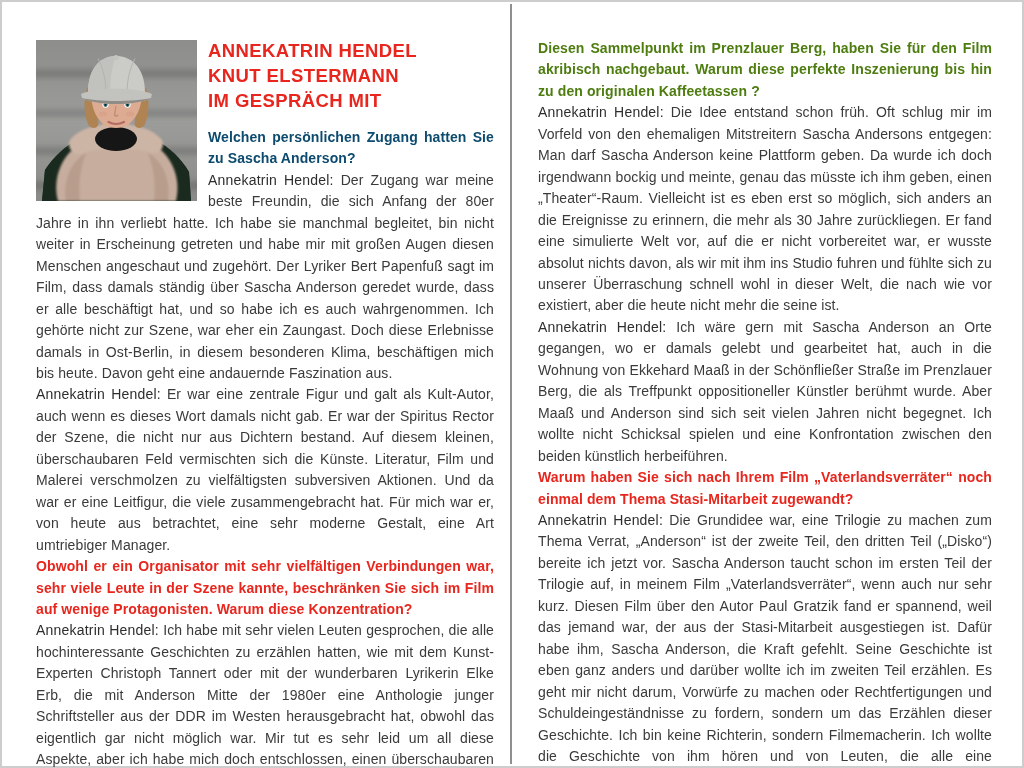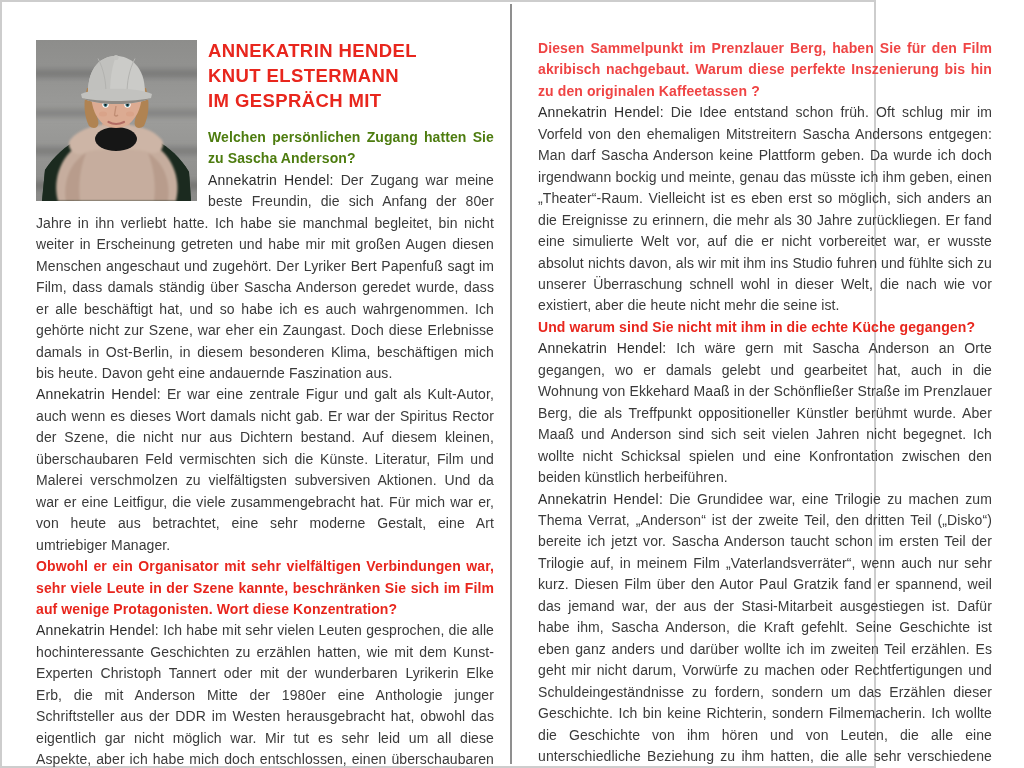--- a/index.html
+++ b/index.html
@@ -4,21 +4,21 @@
 <style>
   * { margin: 0; padding: 0; box-sizing: border-box; }
   html, body {
     width: 1024px; height: 768px;
     background: #ffffff;
     font-family: "Liberation Sans", sans-serif;
     overflow: hidden;
   }
   .page-frame {
     position: absolute; left: 0; top: 0;
-    width: 876px; height: 768px;
+    width: 1024px; height: 768px;
     border: 2px solid #cdcdcd;
     background: #ffffff;
   }
   .column-divider {
     position: absolute;
     left: 508px; top: 2px; bottom: 2px;
     width: 1.5px;
     background: #8f8f8f;
   }
   .col {
@@ -136,30 +136,30 @@
       <path d="M45,54 C60,47 101,47 116,54 L115,58 C99,66 62,66 46,58 Z" fill="#c2c2bf"></path>
       <path d="M46,58 C62,66 99,66 115,58 C99,62 62,62 46,58 Z" fill="#8f8b85"></path>
     </svg>
 
     <div class="headline" style="color: rgb(232, 38, 29);">
       <span>ANNEKATRIN HENDEL</span>
       <span>KNUT ELSTERMANN</span>
       <span>IM GESPRÄCH MIT</span>
     </div>
     <div id="left-blocks">
-        <p class="q" style="color: #4d7c0f;">Welchen persönlichen Zugang hatten Sie zu Sascha Anderson?</p>
+        <p class="q" style="color: #0c4a6e;">Welchen persönlichen Zugang hatten Sie zu Sascha Anderson?</p>
         <p class="a"><strong class="speaker">Annekatrin Hendel:</strong> Der Zugang war meine beste Freundin, die sich Anfang der 80er Jahre in ihn verliebt hatte. Ich habe sie manchmal begleitet, bin nicht weiter in Erscheinung getreten und habe mir mit großen Augen diesen Menschen angeschaut und zugehört. Der Lyriker Bert Papenfuß sagt im Film, dass damals ständig über Sascha Anderson geredet wurde, dass er alle beschäftigt hat, und so habe ich es auch wahrgenommen. Ich gehörte nicht zur Szene, war eher ein Zaungast. Doch diese Erlebnisse damals in Ost-Berlin, in diesem besonderen Klima, beschäftigen mich bis heute. Davon geht eine andauernde Faszination aus.</p>
         <p class="a"><strong class="speaker">Annekatrin Hendel:</strong> Er war eine zentrale Figur und galt als Kult-Autor, auch wenn es dieses Wort damals nicht gab. Er war der Spiritus Rector der Szene, die nicht nur aus Dichtern bestand. Auf diesem kleinen, überschaubaren Feld vermischten sich die Künste. Literatur, Film und Malerei verschmolzen zu vielfältigsten subversiven Aktionen. Und da war er eine Leitfigur, die viele zusammengebracht hat. Für mich war er, von heute aus betrachtet, eine sehr moderne Gestalt, eine Art umtriebiger Manager.</p>
-        <p class="q" style="color: rgb(232, 38, 29);">Obwohl er ein Organisator mit sehr vielfältigen Verbindungen war, sehr viele Leute in der Szene kannte, beschränken Sie sich im Film auf wenige Protagonisten. Wort diese Konzentration?</p>
+        <p class="q" style="color: rgb(232, 38, 29);">Obwohl er ein Organisator mit sehr vielfältigen Verbindungen war, sehr viele Leute in der Szene kannte, beschränken Sie sich im Film auf wenige Protagonisten. Warum diese Konzentration?</p>
         <p class="a"><strong class="speaker">Annekatrin Hendel:</strong> Ich habe mit sehr vielen Leuten gesprochen, die alle hochinteressante Geschichten zu erzählen hatten, wie mit dem Kunst-Experten Christoph Tannert oder mit der wunderbaren Lyrikerin Elke Erb, die mit Anderson Mitte der 1980er eine Anthologie junger Schriftsteller aus der DDR im Westen herausgebracht hat, obwohl das eigentlich gar nicht möglich war. Mir tut es sehr leid um all diese Aspekte, aber ich habe mich doch entschlossen, einen überschaubaren Mikrokosmos zu zeigen. Die Welt in der Wohnküche, die ein literarischer Salon war, illegaler Treffpunkt und Diskussionsforum, ein Ort, an dem sich damit auch ein Makrokosmos eröffnet.</p>
       </div>
   </div>
 
   <div class="col col-right">
     <div id="right-blocks">
-        <p class="q" style="color: #ef4444;">Diesen Sammelpunkt im Prenzlauer Berg, haben Sie für den Film akribisch nachgebaut. Warum diese perfekte Inszenierung bis hin zu den originalen Kaffeetassen ?</p>
+        <p class="q" style="color: #4d7c0f;">Diesen Sammelpunkt im Prenzlauer Berg, haben Sie für den Film akribisch nachgebaut. Warum diese perfekte Inszenierung bis hin zu den originalen Kaffeetassen ?</p>
         <p class="a"><strong class="speaker">Annekatrin Hendel:</strong> Die Idee entstand schon früh. Oft schlug mir im Vorfeld von den ehemaligen Mitstreitern Sascha Andersons entgegen: Man darf Sascha Anderson keine Plattform geben. Da wurde ich doch irgendwann bockig und meinte, genau das müsste ich ihm geben, einen „Theater“-Raum. Vielleicht ist es eben erst so möglich, sich anders an die Ereignisse zu erinnern, die mehr als 30 Jahre zurückliegen. Er fand eine simulierte Welt vor, auf die er nicht vorbereitet war, er wusste absolut nichts davon, als wir mit ihm ins Studio fuhren und fühlte sich zu unserer Überraschung schnell wohl in dieser Welt, die nach wie vor existiert, aber die heute nicht mehr die seine ist.</p>
-        <p class="q" style="color: rgb(232, 38, 29);">Und warum sind Sie nicht mit ihm in die echte Küche gegangen?</p>
         <p class="a"><strong class="speaker">Annekatrin Hendel:</strong> Ich wäre gern mit Sascha Anderson an Orte gegangen, wo er damals gelebt und gearbeitet hat, auch in die Wohnung von Ekkehard Maaß in der Schönfließer Straße im Prenzlauer Berg, die als Treffpunkt oppositioneller Künstler berühmt wurde. Aber Maaß und Anderson sind sich seit vielen Jahren nicht begegnet. Ich wollte nicht Schicksal spielen und eine Konfrontation zwischen den beiden künstlich herbeiführen.</p>
+        <p class="q" style="color: rgb(232, 38, 29);">Warum haben Sie sich nach Ihrem Film „Vaterlandsverräter“ noch einmal dem Thema Stasi-Mitarbeit zugewandt?</p>
         <p class="a"><strong class="speaker">Annekatrin Hendel:</strong> Die Grundidee war, eine Trilogie zu machen zum Thema Verrat, „Anderson“ ist der zweite Teil, den dritten Teil („Disko“) bereite ich jetzt vor. Sascha Anderson taucht schon im ersten Teil der Trilogie auf, in meinem Film „Vaterlandsverräter“, wenn auch nur sehr kurz. Diesen Film über den Autor Paul Gratzik fand er spannend, weil das jemand war, der aus der Stasi-Mitarbeit ausgestiegen ist. Dafür habe ihm, Sascha Anderson, die Kraft gefehlt. Seine Geschichte ist eben ganz anders und darüber wollte ich im zweiten Teil erzählen. Es geht mir nicht darum, Vorwürfe zu machen oder Rechtfertigungen und Schuldeingeständnisse zu fordern, sondern um das Erzählen dieser Geschichte. Ich bin keine Richterin, sondern Filmemacherin. Ich wollte die Geschichte von ihm hören und von Leuten, die alle eine unterschiedliche Beziehung zu ihm hatten, die alle sehr verschiedene Erfahrungen und Ansichten haben. Dieser Film über Schuld und Sühne soll aber auch die Frage stellen, ob wir heute, nach 25 Jahren, in der Lage sind, darüber miteinander zu sprechen. Ich wollte wissen, wo wir heute stehen.</p>
       </div>
   </div>
 </div>
 
 </body></html>

